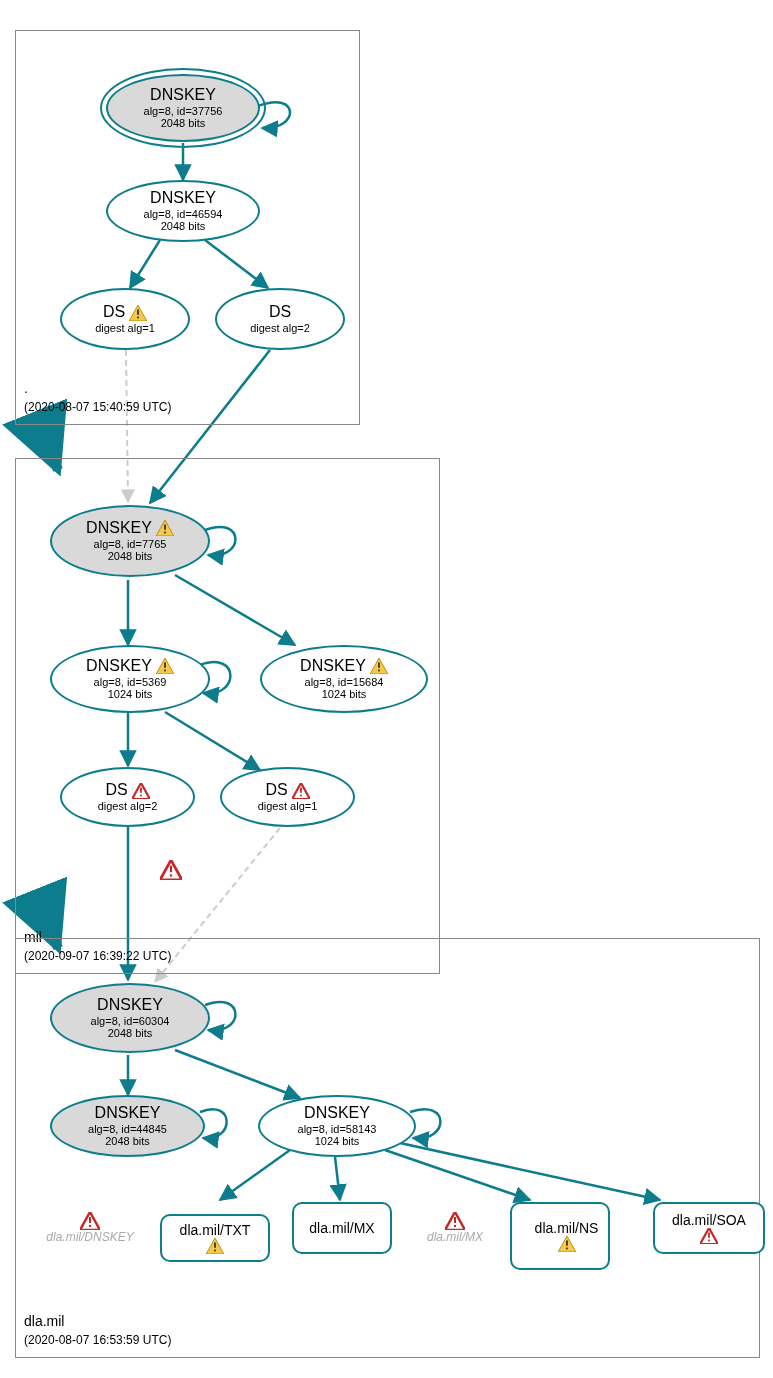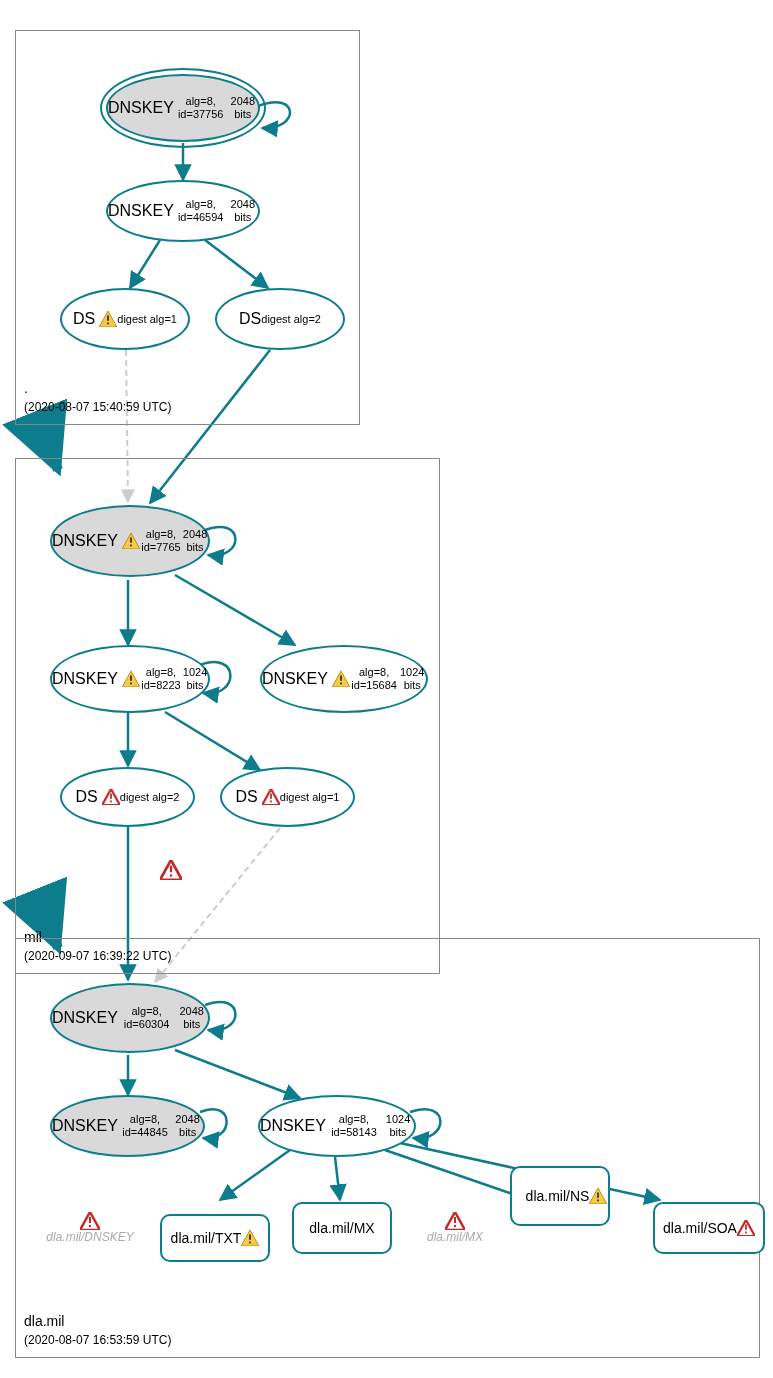--- a/index.html
+++ b/index.html
@@ -27,21 +27,21 @@
     left: 8px;
     font-size: 12px;
     color: #000;
   }
   .node {
     position: absolute;
     border: 2.5px solid #0d7c8c;
     background: #fff;
     box-sizing: border-box;
     display: flex;
-    flex-direction: row;
+    flex-direction: column;
     align-items: center;
     justify-content: center;
     text-align: center;
     line-height: 1.15;
   }
   .node.gray { background: #d9d9d9; }
   .node .title { font-size: 16px; display:flex; align-items:center; gap:4px;}
   .node .sub { font-size: 11px; }
   .ellipse { border-radius: 50%; }
   .roundbox { border-radius: 10px; }
@@ -185,21 +185,21 @@
 
 <div class="node ellipse" style="left:50px; top:645px; width:160px; height:68px;">
   <div class="title">
       <span>DNSKEY</span>
     <svg width="18" height="16" viewBox="0 0 20 18">
         <path d="M10 0 L20 18 L0 18 Z" fill="#f7c948" stroke="#b58900" stroke-width="1"></path>
         <rect x="9" y="5" width="2" height="6" fill="#333"></rect>
         <rect x="9" y="13" width="2" height="2" fill="#333"></rect>
       </svg>
   </div>
-  <div class="sub">alg=8, id=8223</div>
+  <div class="sub">alg=8, id=5369</div>
   <div class="sub">1024 bits</div>
 </div>
 
 <div class="node ellipse" style="left:260px; top:645px; width:168px; height:68px;">
   <div class="title">
       <span>DNSKEY</span>
     <svg width="18" height="16" viewBox="0 0 20 18">
         <path d="M10 0 L20 18 L0 18 Z" fill="#f7c948" stroke="#b58900" stroke-width="1"></path>
         <rect x="9" y="5" width="2" height="6" fill="#333"></rect>
         <rect x="9" y="13" width="2" height="2" fill="#333"></rect>
@@ -277,21 +277,21 @@
   <div class="title" style="font-size:14px">dla.mil/TXT</div>
   <svg width="18" height="16" viewBox="0 0 20 18">
       <path d="M10 0 L20 18 L0 18 Z" fill="#f7c948" stroke="#b58900" stroke-width="1"></path>
       <rect x="9" y="5" width="2" height="6" fill="#333"></rect>
       <rect x="9" y="13" width="2" height="2" fill="#333"></rect>
     </svg>
 </div>
 <div class="node roundbox" style="left:292px; top:1202px; width:100px; height:52px;">
   <div class="title" style="font-size:14px">dla.mil/MX</div>
 </div>
-<div class="node roundbox" style="left:510px; top:1166px; width:100px; height:60px;padding-left:13px;">
+<div class="node roundbox" style="left:510px; top:1202px; width:100px; height:68px;padding-left:13px;">
   <div class="title" style="font-size:14px">dla.mil/NS</div>
   <svg width="18" height="16" viewBox="0 0 20 18">
       <path d="M10 0 L20 18 L0 18 Z" fill="#f7c948" stroke="#b58900" stroke-width="1"></path>
       <rect x="9" y="5" width="2" height="6" fill="#333"></rect>
       <rect x="9" y="13" width="2" height="2" fill="#333"></rect>
     </svg>
 </div>
 <div class="node roundbox" style="left:633px; top:1202px; width:112px; height:52px;margin-left:20px;">
   <div class="title" style="font-size:14px">dla.mil/SOA</div>
   <svg width="18" height="16" viewBox="0 0 20 18">

